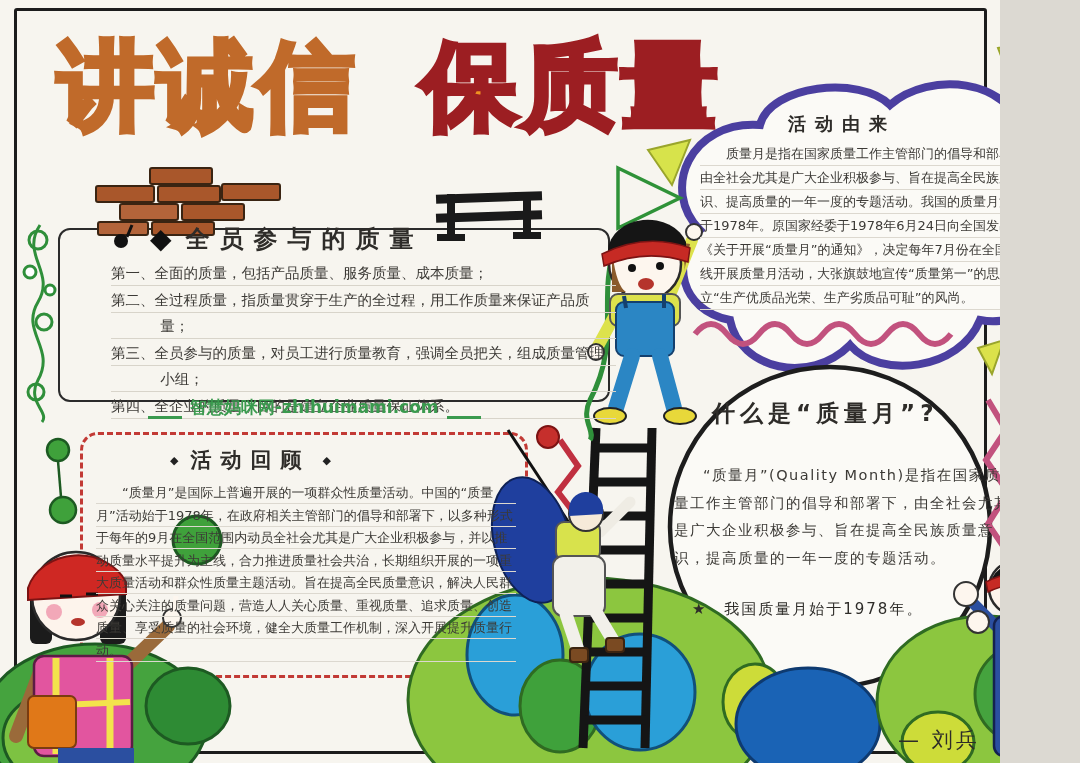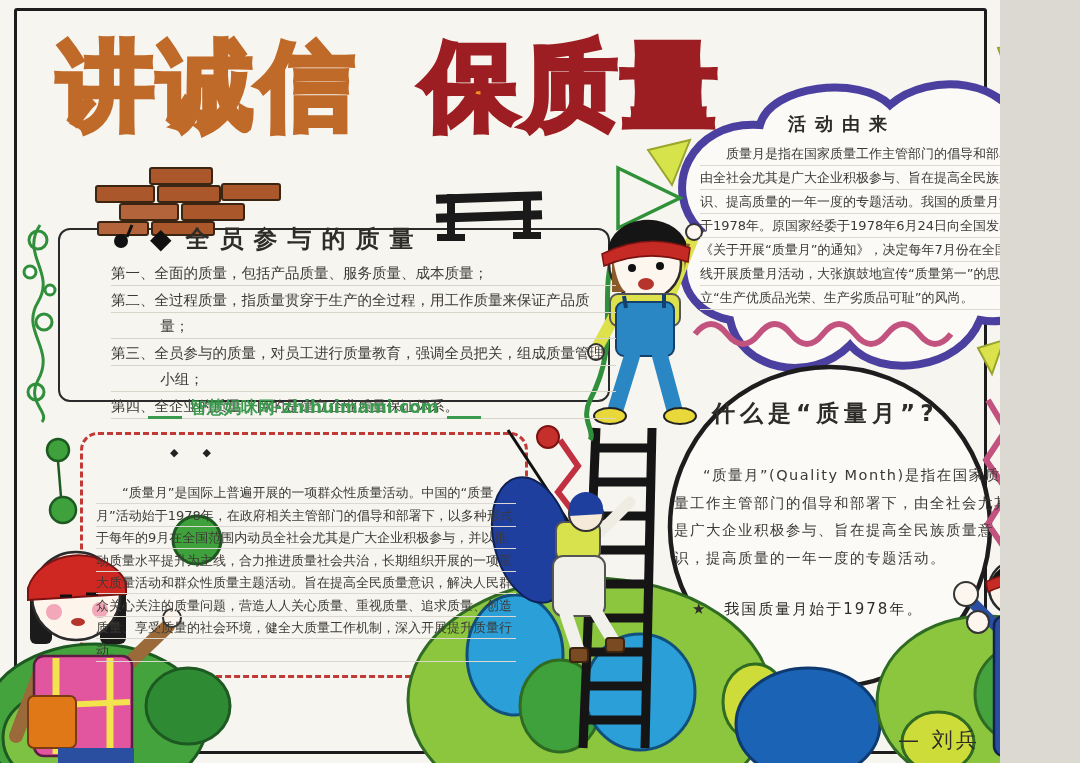--- a/index.html
+++ b/index.html
@@ -254,18 +254,19 @@
   <div class="abs circle-title">什么是“质量月”?</div>
   <div class="abs circle-text">“质量月”(Quality Month)是指在国家质量工作主管部门的倡导和部署下，由全社会尤其是广大企业积极参与、旨在提高全民族质量意识，提高质量的一年一度的专题活动。</div>
   <div class="abs circle-note">
     <span class="star">★</span>
     <span>我国质量月始于1978年。</span>
   </div>
 
   <div class="abs review-box"></div>
   <div class="abs review-title">
     <span class="sd">◆</span>
+    <span>活动回顾</span>
     <span class="sd">◆</span>
   </div>
   <div class="abs review-text">“质量月”是国际上普遍开展的一项群众性质量活动。中国的“质量月”活动始于1978年，在政府相关主管部门的倡导和部署下，以多种形式于每年的9月在全国范围内动员全社会尤其是广大企业积极参与，并以推动质量水平提升为主线，合力推进质量社会共治，长期组织开展的一项重大质量活动和群众性质量主题活动。旨在提高全民质量意识，解决人民群众关心关注的质量问题，营造人人关心质量、重视质量、追求质量、创造质量、享受质量的社会环境，健全大质量工作机制，深入开展提升质量行动。</div>
 
   <div class="abs signature">— 刘兵</div>
 </div>
 
 </body></html>

